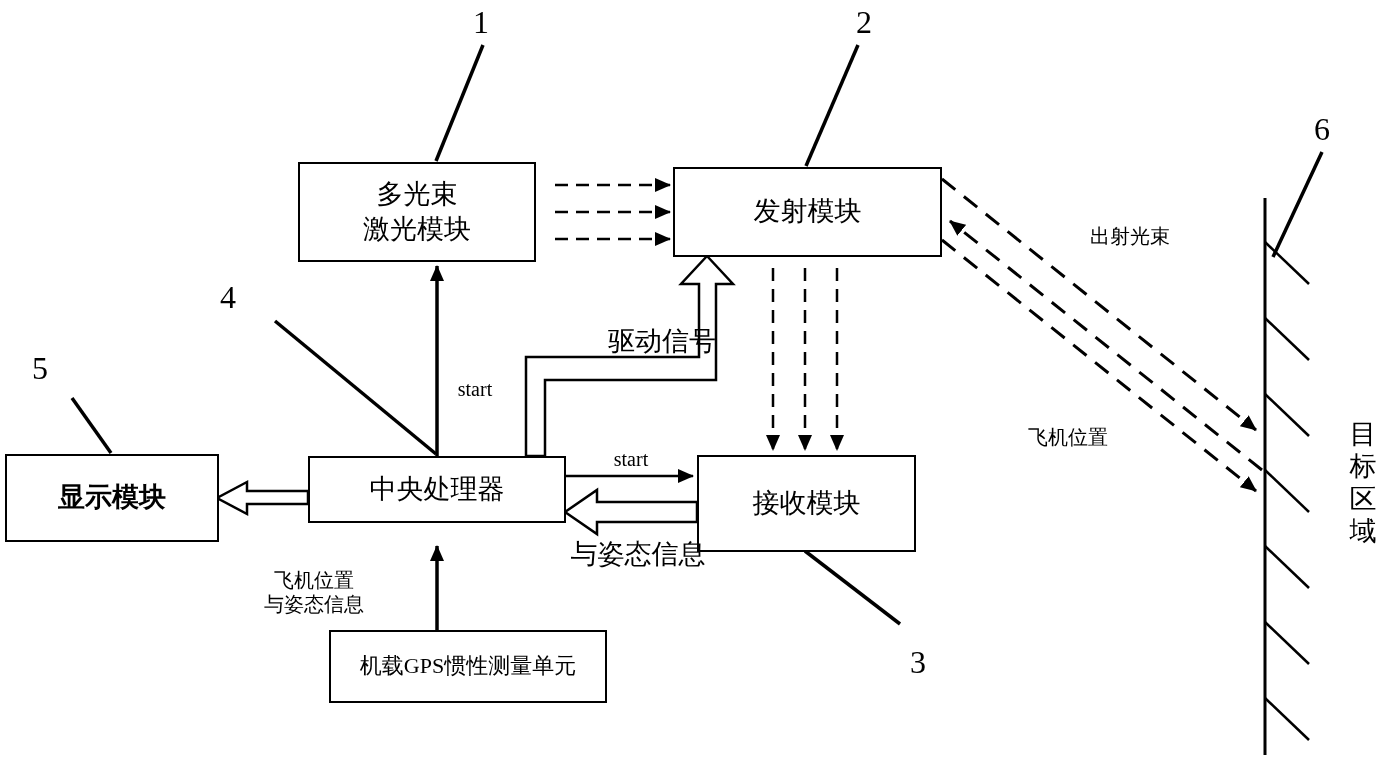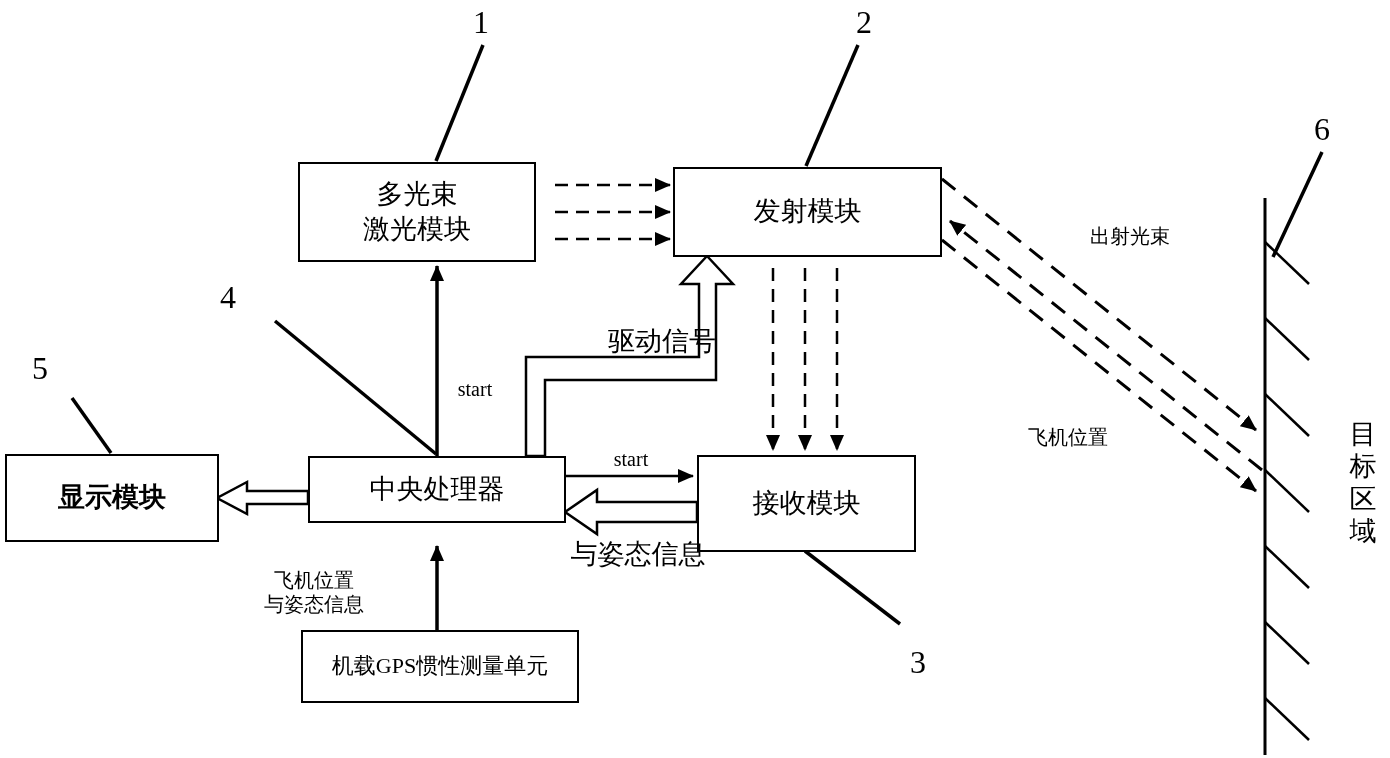--- a/index.html
+++ b/index.html
@@ -16,21 +16,21 @@
     position:absolute;
     border:2.5px solid #000;
     background:#ffffff;
     display:flex;align-items:center;justify-content:center;
     text-align:center;
     font-size:27px;
     line-height:1.3;
     white-space:pre-line;
     box-sizing:border-box;
   }
-  .box.small{font-size:22px;}
+  .box.small{font-size:22px;margin-left:28px;}
   .lbl{
     position:absolute;
     transform:translate(-50%,-50%);
     white-space:pre-line;
     text-align:center;
     line-height:1.2;
     font-size:20px;
   }
   .num{font-size:32px;}
   .latin{font-size:20px;}

